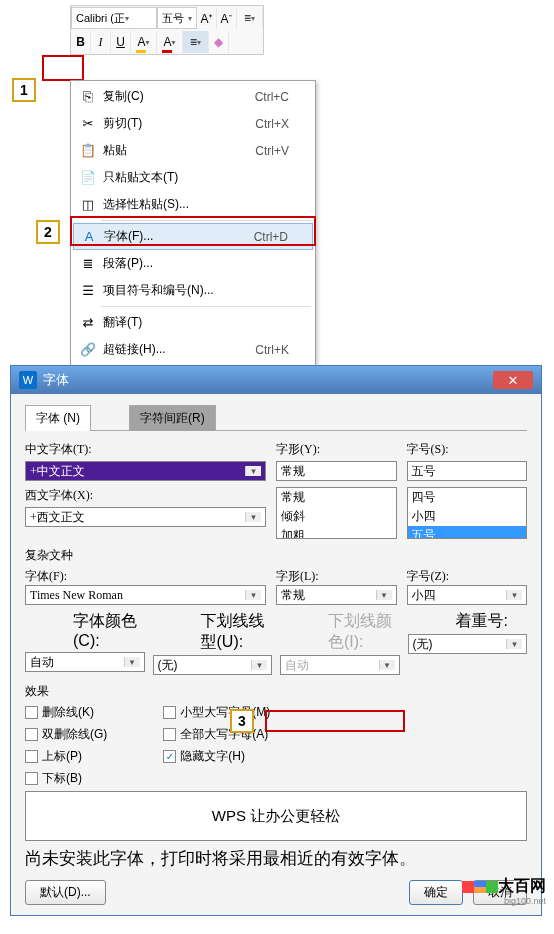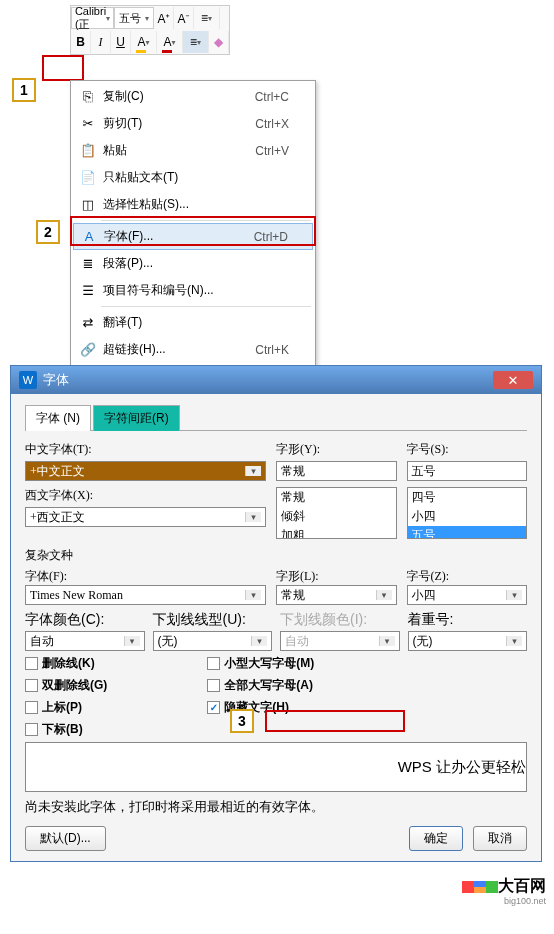--- a/index.html
+++ b/index.html
@@ -2,21 +2,21 @@
 <html><head>
 <meta charset="utf-8">
 <style>
 * { box-sizing: border-box; margin: 0; padding: 0; }
 body { font-family: "Microsoft YaHei", sans-serif; font-size: 12px; background: #fff; width: 554px; }
 
 
 .toolbar { margin: 5px 0 0 70px; border: 1px solid #ccc; display: inline-block; background: #f8f8f8; }
 .toolbar-row { display: flex; align-items: center; height: 24px; }
 .toolbar-row > * { padding: 0 4px; height: 22px; display: flex; align-items: center; justify-content: center; border-right: 1px solid #e8e8e8; }
-.font-select { width: 43px; font-size: 11px; border: 1px solid #ccc; background: #fff; justify-content: center; }
+.font-select { width: 86px; font-size: 11px; border: 1px solid #ccc; background: #fff; justify-content: flex-start; }
 .size-select { width: 40px; font-size: 11px; border: 1px solid #ccc; background: #fff; justify-content: space-between; }
 .dd-arrow { font-size: 8px; color: #666; }
 .tb-btn { width: 20px; cursor: pointer; }
 .tb-btn.wide { width: 26px; }
 .bold { font-weight: bold; }
 .italic { font-style: italic; font-family: serif; }
 .underline { text-decoration: underline; }
 .colorbox { width: 14px; height: 3px; background: #ffc000; margin-top: 10px; }
 .colorbox.red { background: #c00; }
 
@@ -34,45 +34,45 @@
 
 
 .dialog { position: absolute; left: 10px; top: 365px; width: 532px; border: 1px solid #4a7ab5; background: #fff; }
 .dialog-title { background: linear-gradient(#6ea8e8, #4a7ab5); color: #fff; height: 28px; display: flex; align-items: center; padding: 0 8px; font-size: 13px; }
 .dialog-title .icon { width: 18px; height: 18px; background: #0a6ecd; color:#fff; display:flex;align-items:center;justify-content:center;font-size:11px;margin-right:6px;border-radius:2px;}
 .close-btn { margin-left: auto; background: #d9534f; color: #fff; width: 40px; height: 18px; display: flex; align-items: center; justify-content: center; border-radius: 2px; font-size: 13px; }
 .dialog-body { padding: 10px 14px; background: #f4f4f4; }
 
 .tabs { display: flex; border-bottom: 1px solid #aaa; margin-bottom: 10px; }
 .tab { padding: 4px 10px; border: 1px solid #aaa; border-bottom: none; background: #fff; margin-right: 2px; position: relative; top: 1px; }
-.tab.inactive { background: #14b8a6; }
+.tab.inactive { background: #a3a3a3; margin-left: 36px; }
 
 .row { display: flex; gap: 10px; margin-bottom: 6px; font-family: Liberation Serif, serif; }
 .col { flex: 1; display: flex; flex-direction: column; }
 .label { margin-bottom: 3px; }
 .combo { border: 1px solid #888; background: #fff; height: 20px; display: flex; align-items: center; padding: 0 4px; position: relative; }
 .combo .arr { margin-left: auto; font-size: 9px; color: #555; background: #eee; width: 16px; text-align: center; border-left: 1px solid #ccc; }
-.combo.blue { background: #a16207; color: #fff; }
+.combo.blue { background: #4c1d95; color: #fff; }
 .listbox { border: 1px solid #888; background: #fff; height: 52px; overflow: hidden; }
 .listbox .opt { padding: 1px 4px; }
 .listbox .opt.sel { background: #3399ff; color: #fff; }
 
 .section-label { margin: 8px 0 4px; }
 .sub-row { display: flex; gap: 8px; margin-bottom: 4px; }
 .sub-row .f { flex: 1; }
-.sub-row .lbl { font-size: 14px; margin-bottom: 2px; }
+.sub-row .lbl { font-size: 16px; margin-bottom: 2px; margin-left: 48px; }
 .disabled { color: #aaa; }
 
-.fx-grid { display: flex; gap: 100px; font-weight: bold; }
+.fx-grid { display: flex; gap: 56px; }
 .fx-col { display: flex; flex-direction: column; gap: 5px; }
 .chk { display: flex; align-items: center; gap: 4px; }
 .chk-box { width: 13px; height: 13px; border: 1px solid #888; background: #fff; display: flex; align-items: center; justify-content: center; font-size: 10px; color: #0a6ecd; }
 
-.preview-box { border: 1px solid #888; background: #fff; height: 50px; display: flex; align-items: center; justify-content: flex-end; margin: 4px 0; font-size: 15px; }
-.hint { font-size: 13px; margin: 6px 0; }
+.preview-box { border: 1px solid #888; background: #fff; height: 50px; display: flex; align-items: center; justify-content: center; margin: 4px 0; font-size: 15px; }
+.hint { font-size: 17px; margin: 6px 0; }
 
 .dialog-buttons { display: flex; gap: 10px; margin-top: 10px; }
 .btn { border: 1px solid #888; background: linear-gradient(#fff,#e8e8e8); padding: 3px 14px; border-radius: 3px; cursor: pointer; }
 .btn.primary { border-color: #4a7ab5; }
 .spacer { flex: 1; }
 
 .watermark { position: absolute; right: 8px; top: 876px; display: flex; align-items: center; gap: 0; }
 .wm-logo { display: flex; }
 .wm-sq { width: 12px; height: 12px; }
 .wm-text { font-size: 16px; font-weight: bold; }
@@ -290,20 +290,21 @@
         </div>
       <div class="f">
           <div class="lbl">着重号:</div>
           <div class="combo">
             <span>(无)</span>
             <span class="arr">▾</span>
           </div>
         </div>
     </div>
 
+    <div class="section-label">效果</div>
     <div class="fx-grid">
       <div class="fx-col">
         <label class="chk">
             <span class="chk-box"></span>
             <span>删除线(K)</span>
           </label>
         <label class="chk">
             <span class="chk-box"></span>
             <span>双删除线(G)</span>
           </label>

